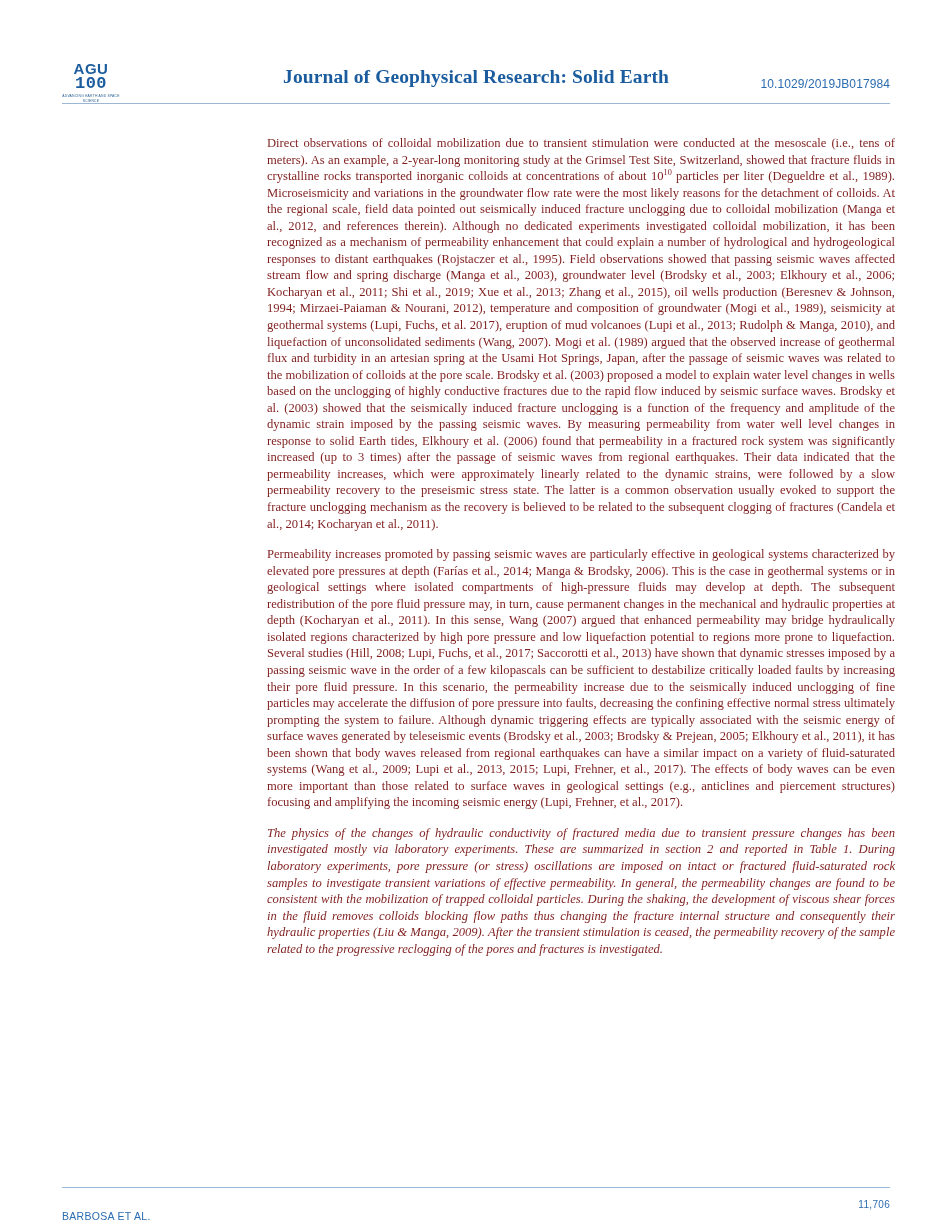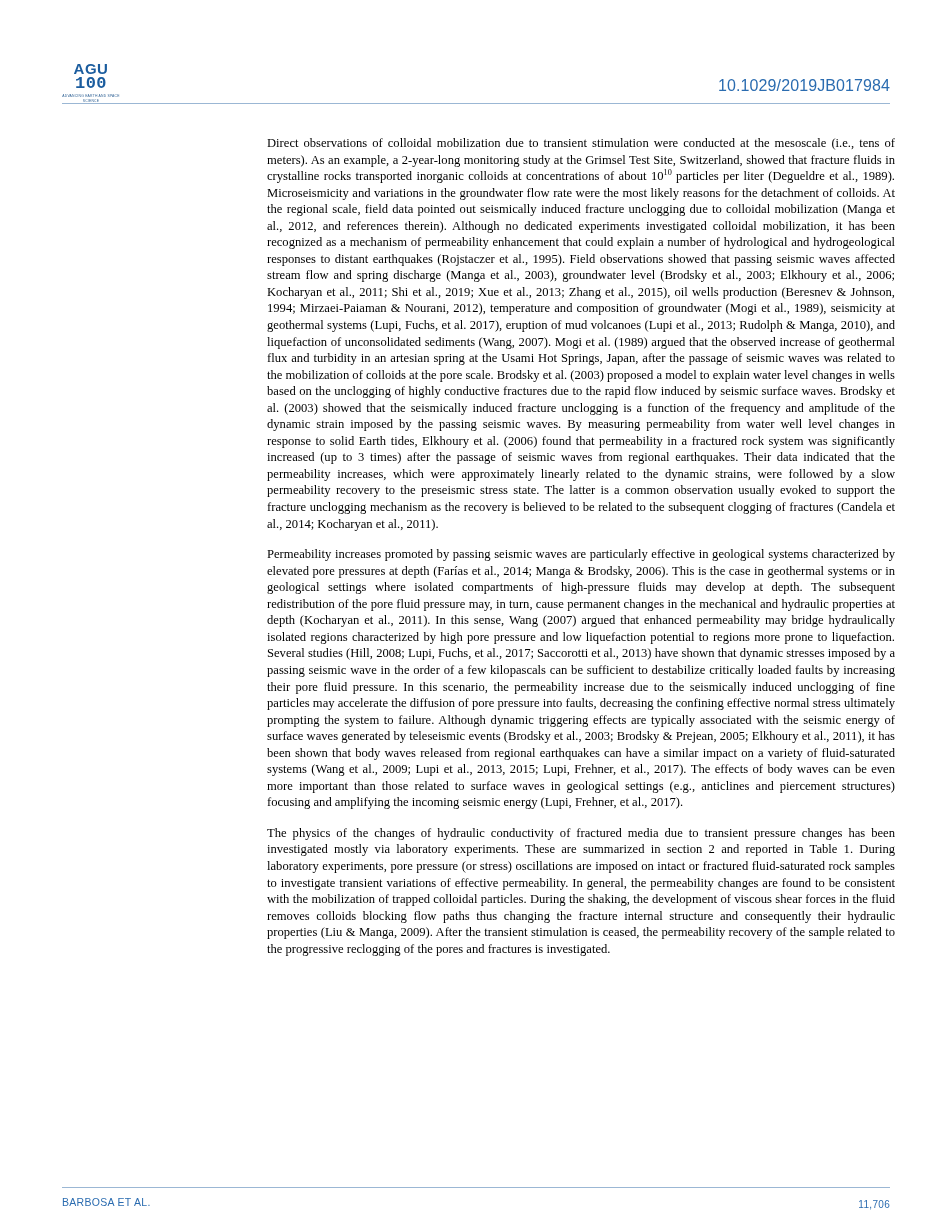--- a/index.html
+++ b/index.html
@@ -88,62 +88,63 @@
     font-size: 19.5px;
     color: #1a5c9e;
     letter-spacing: 0.1px;
   }
 
   .doi {
     position: absolute;
     right: 0px;
     top: 25px;
     font-family: "Liberation Sans", sans-serif;
-    font-size: 16px;
+    font-size: 12px;
     color: #2b6cb0;
     letter-spacing: 0.1px;
   }
 
   
   .content {
     position: absolute;
     top: 135px;
     left: 267px;
     width: 628px;
   }
   .content p {
     margin: 0 0 14px 0;
     font-size: 12.6px;
     line-height: 16.55px;
     text-align: justify;
     text-justify: inter-word;
     hyphens: none;
-    color: #000000;
+    color: #7f1d1d;
   }
   .content p:last-child {
     margin-bottom: 0;
+    font-style: italic;
   }
   sup {
     font-size: 8.2px;
     vertical-align: super;
     line-height: 0;
   }
 
   
   .footer-rule {
     position: absolute;
     bottom: 44px;
     left: 62px;
     width: 828px;
     height: 1px;
     background: #9bb7d4;
   }
   .footer-left {
     position: absolute;
-    bottom: 24px;
+    bottom: 10px;
     left: 62px;
     font-family: "Liberation Sans", sans-serif;
     font-size: 10.5px;
     color: #2b6cb0;
     letter-spacing: 0.3px;
   }
   .footer-right {
     position: absolute;
     bottom: 22px;
     right: 62px;
@@ -157,20 +158,21 @@
 <body>
 
 <div class="page">
 
   <div class="header">
     <div class="logo">
       <span class="logo-agu">AGU</span>
       <span class="logo-100">100</span>
       <span class="logo-sub">ADVANCING EARTH AND SPACE SCIENCE</span>
     </div>
+    <div class="journal-title">Journal of Geophysical Research: Solid Earth</div>
     <div class="doi">10.1029/2019JB017984</div>
   </div>
   <div class="header-rule"></div>
 
   <div class="content">
     <p>
       Direct observations of colloidal mobilization due to transient stimulation were conducted at the mesoscale (i.e., tens of meters). As an example, a 2-year-long monitoring study at the Grimsel Test Site, Switzerland, showed that fracture fluids in crystalline rocks transported inorganic colloids at concentrations of about 10<sup>10</sup> particles per liter (Degueldre et al., 1989). Microseismicity and variations in the groundwater flow rate were the most likely reasons for the detachment of colloids. At the regional scale, field data pointed out seismically induced fracture unclogging due to colloidal mobilization (Manga et al., 2012, and references therein). Although no dedicated experiments investigated colloidal mobilization, it has been recognized as a mechanism of permeability enhancement that could explain a number of hydrological and hydrogeological responses to distant earthquakes (Rojstaczer et al., 1995). Field observations showed that passing seismic waves affected stream flow and spring discharge (Manga et al., 2003), groundwater level (Brodsky et al., 2003; Elkhoury et al., 2006; Kocharyan et al., 2011; Shi et al., 2019; Xue et al., 2013; Zhang et al., 2015), oil wells production (Beresnev &amp; Johnson, 1994; Mirzaei-Paiaman &amp; Nourani, 2012), temperature and composition of groundwater (Mogi et al., 1989), seismicity at geothermal systems (Lupi, Fuchs, et al. 2017), eruption of mud volcanoes (Lupi et al., 2013; Rudolph &amp; Manga, 2010), and liquefaction of unconsolidated sediments (Wang, 2007). Mogi et al. (1989) argued that the observed increase of geothermal flux and turbidity in an artesian spring at the Usami Hot Springs, Japan, after the passage of seismic waves was related to the mobilization of colloids at the pore scale. Brodsky et al. (2003) proposed a model to explain water level changes in wells based on the unclogging of highly conductive fractures due to the rapid flow induced by seismic surface waves. Brodsky et al. (2003) showed that the seismically induced fracture unclogging is a function of the frequency and amplitude of the dynamic strain imposed by the passing seismic waves. By measuring permeability from water well level changes in response to solid Earth tides, Elkhoury et al. (2006) found that permeability in a fractured rock system was significantly increased (up to 3 times) after the passage of seismic waves from regional earthquakes. Their data indicated that the permeability increases, which were approximately linearly related to the dynamic strains, were followed by a slow permeability recovery to the preseismic stress state. The latter is a common observation usually evoked to support the fracture unclogging mechanism as the recovery is believed to be related to the subsequent clogging of fractures (Candela et al., 2014; Kocharyan et al., 2011).
     </p>
     <p>Permeability increases promoted by passing seismic waves are particularly effective in geological systems characterized by elevated pore pressures at depth (Farías et al., 2014; Manga &amp; Brodsky, 2006). This is the case in geothermal systems or in geological settings where isolated compartments of high-pressure fluids may develop at depth. The subsequent redistribution of the pore fluid pressure may, in turn, cause permanent changes in the mechanical and hydraulic properties at depth (Kocharyan et al., 2011). In this sense, Wang (2007) argued that enhanced permeability may bridge hydraulically isolated regions characterized by high pore pressure and low liquefaction potential to regions more prone to liquefaction. Several studies (Hill, 2008; Lupi, Fuchs, et al., 2017; Saccorotti et al., 2013) have shown that dynamic stresses imposed by a passing seismic wave in the order of a few kilopascals can be sufficient to destabilize critically loaded faults by increasing their pore fluid pressure. In this scenario, the permeability increase due to the seismically induced unclogging of fine particles may accelerate the diffusion of pore pressure into faults, decreasing the confining effective normal stress ultimately prompting the system to failure. Although dynamic triggering effects are typically associated with the seismic energy of surface waves generated by teleseismic events (Brodsky et al., 2003; Brodsky &amp; Prejean, 2005; Elkhoury et al., 2011), it has been shown that body waves released from regional earthquakes can have a similar impact on a variety of fluid-saturated systems (Wang et al., 2009; Lupi et al., 2013, 2015; Lupi, Frehner, et al., 2017). The effects of body waves can be even more important than those related to surface waves in geological settings (e.g., anticlines and piercement structures) focusing and amplifying the incoming seismic energy (Lupi, Frehner, et al., 2017).</p>
     <p>The physics of the changes of hydraulic conductivity of fractured media due to transient pressure changes has been investigated mostly via laboratory experiments. These are summarized in section 2 and reported in Table 1. During laboratory experiments, pore pressure (or stress) oscillations are imposed on intact or fractured fluid-saturated rock samples to investigate transient variations of effective permeability. In general, the permeability changes are found to be consistent with the mobilization of trapped colloidal particles. During the shaking, the development of viscous shear forces in the fluid removes colloids blocking flow paths thus changing the fracture internal structure and consequently their hydraulic properties (Liu &amp; Manga, 2009). After the transient stimulation is ceased, the permeability recovery of the sample related to the progressive reclogging of the pores and fractures is investigated.</p>

